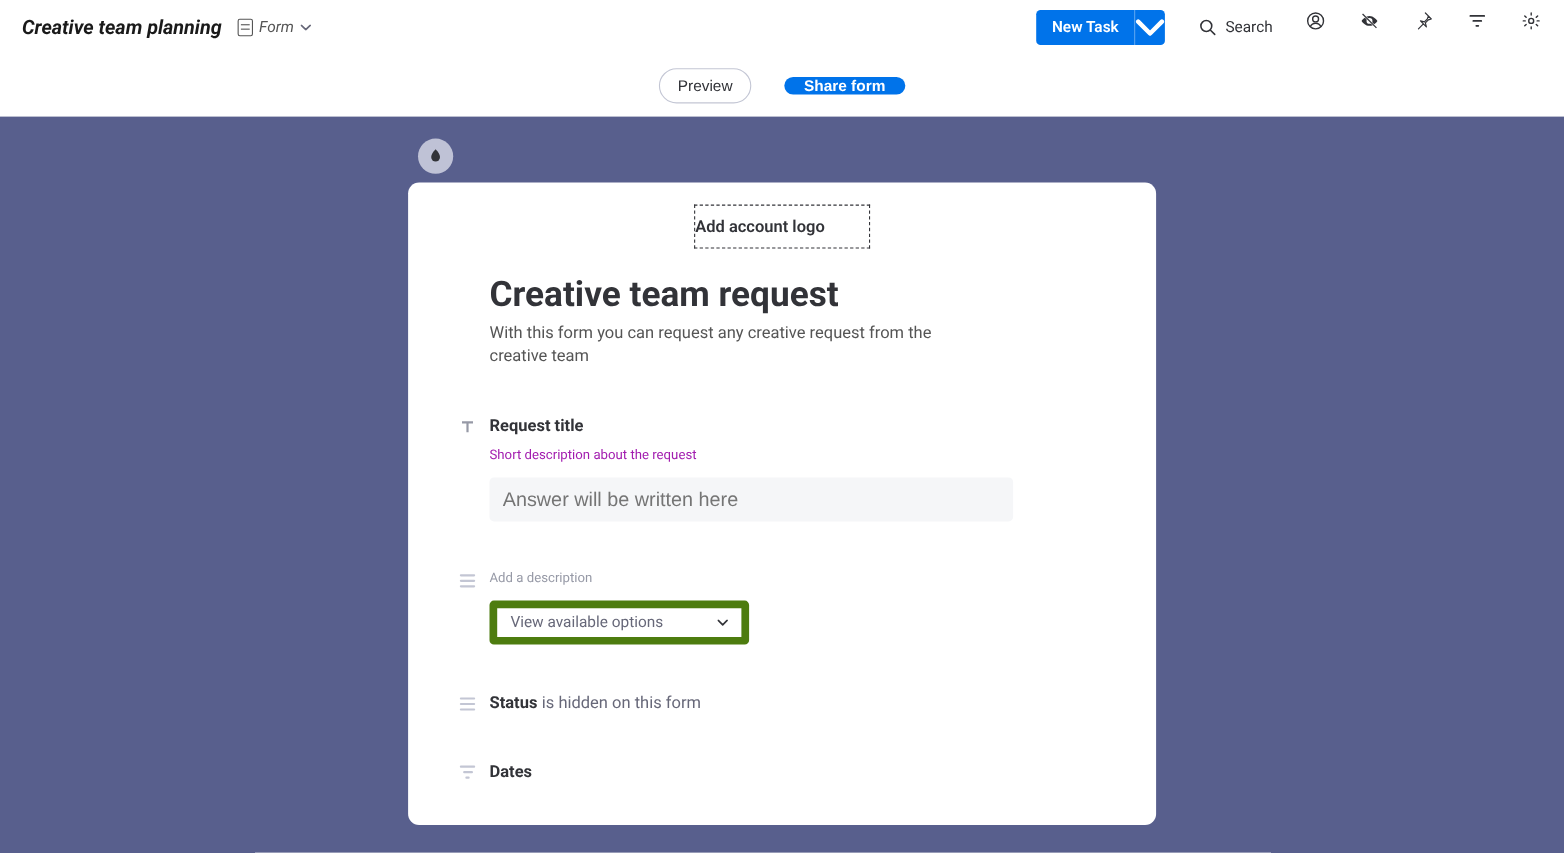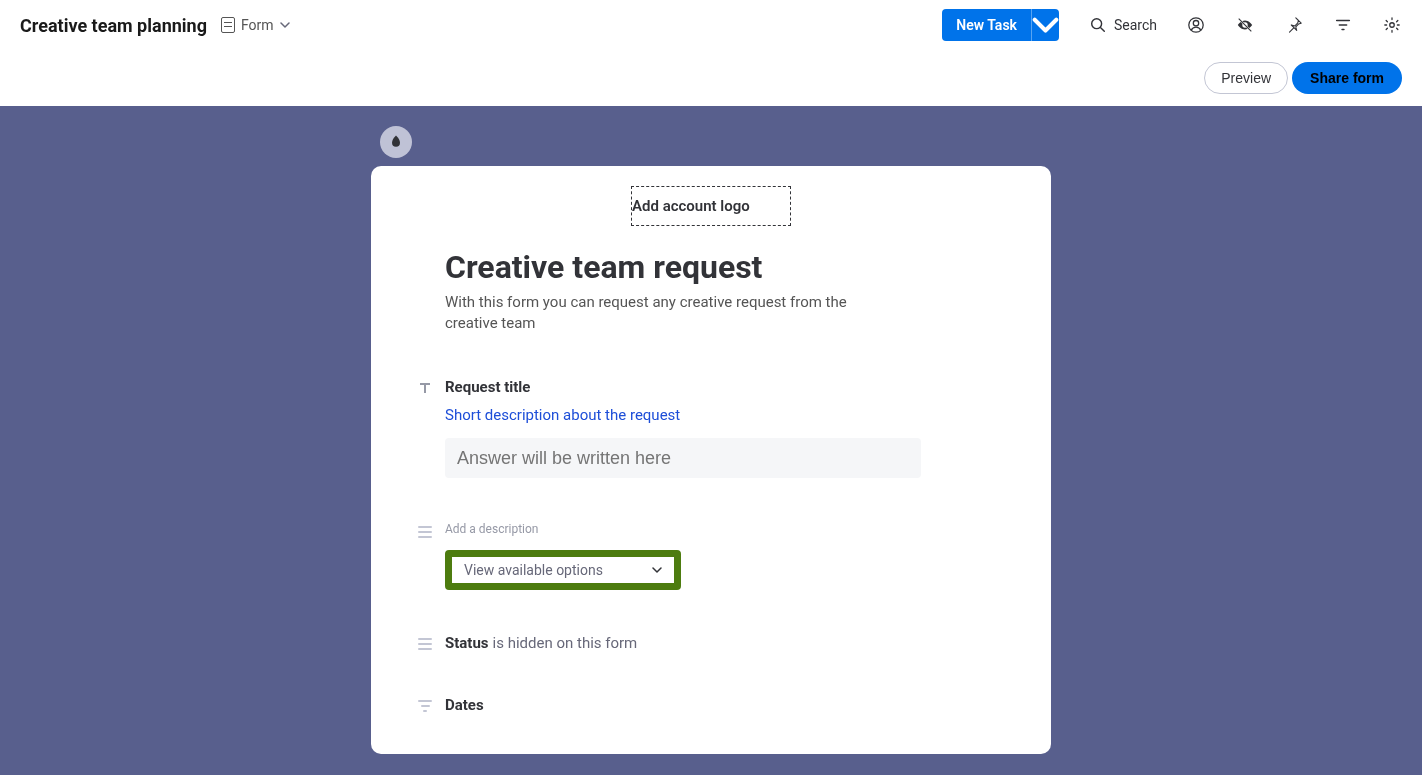--- a/index.html
+++ b/index.html
@@ -15,21 +15,21 @@
       overflow: hidden;
     }
     
     .header {
       height: 50px;
       display: flex;
       align-items: center;
       padding: 0 20px;
       justify-content: space-between;
     }
-    .header-left { display: flex; align-items: center; gap: 14px; }
+    .header-left { display: flex; align-items: center; gap: 14px; font-style: italic; }
     .page-title {
       font-size: 18px;
       font-weight: 700;
       color: #1a1a1a;
     }
     .view-selector {
       display: flex;
       align-items: center;
       gap: 6px;
       color: #555;
@@ -54,21 +54,20 @@
     .chevron-down {
       width: 10px; height: 10px;
       display: inline-flex;
       align-items: center;
       justify-content: center;
     }
     .chevron-down svg { width: 10px; height: 6px; }
 
     .header-right {
       display: flex;
-      align-items: center;
       gap: 29px;
     }
     .btn-primary {
       background: #0073ea;
       color: #fff;
       border-radius: 4px;
       display: flex;
       align-items: stretch;
       overflow: hidden;
       height: 32px;
@@ -107,42 +106,42 @@
       cursor: pointer;
       color: #323338;
     }
     .icon-btn svg { width: 18px; height: 18px; }
 
     
     .toolbar2 {
       height: 56px;
       display: flex;
       align-items: center;
-      justify-content: flex-end;
+      justify-content: center;
       padding: 0 20px;
-      gap: 4px;
+      gap: 30px;
     }
     .btn-outline {
       height: 32px;
       padding: 0 16px;
       border: 1px solid #c3c6d4;
       border-radius: 18px;
       background: #fff;
       font-size: 14px;
       color: #323338;
       cursor: pointer;
       display: flex; align-items: center;
     }
     .btn-pill-primary {
-      height: 32px;
+      height: 16px;
       padding: 0 18px;
       border: none;
       border-radius: 18px;
       background: #0073ea;
-      color: #000000;
+      color: #ffffff;
       font-size: 14px;
       font-weight: 600;
       cursor: pointer;
       display: flex; align-items: center;
     }
 
     
     .canvas {
       background: #585f8d;
       width: 100%;
@@ -212,22 +211,22 @@
       align-items: center;
       justify-content: center;
     }
     .field-label {
       font-size: 15px;
       font-weight: 700;
       color: #323338;
       margin-bottom: 10px;
     }
     .field-sub {
-      font-size: 15px;
-      color: #1d4ed8;
+      font-size: 12px;
+      color: #a21caf;
       margin-bottom: 14px;
     }
     .field-sub-ph {
       font-size: 12px;
       color: #9699a6;
       margin-bottom: 14px;
     }
     .field-input {
       width: 476px;
       background: #f5f6f8;

